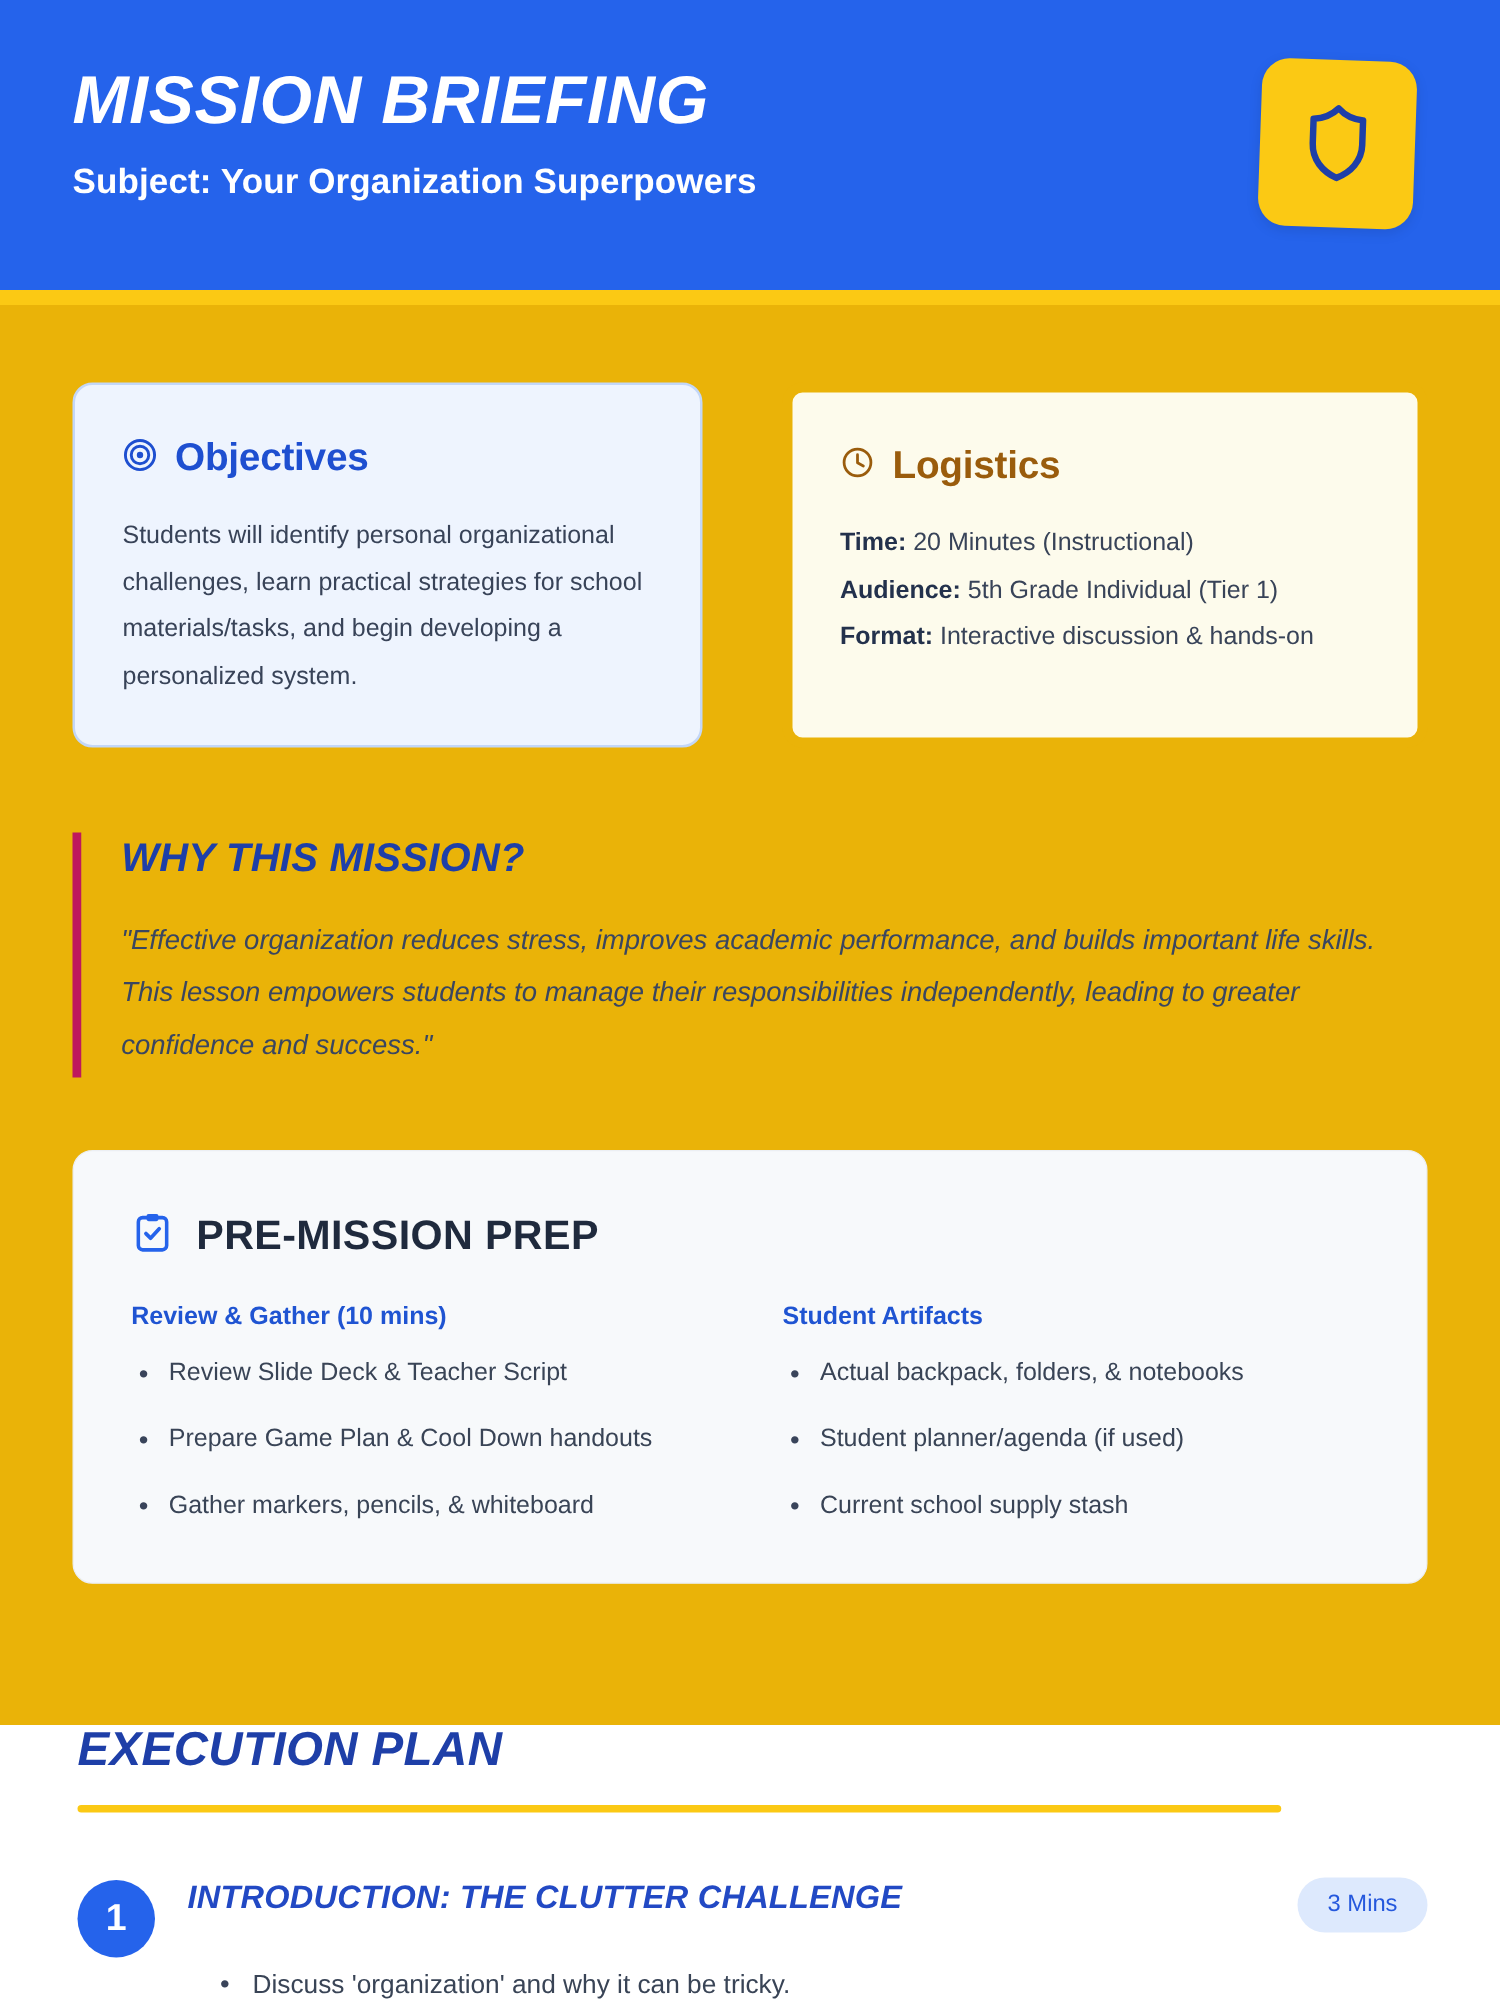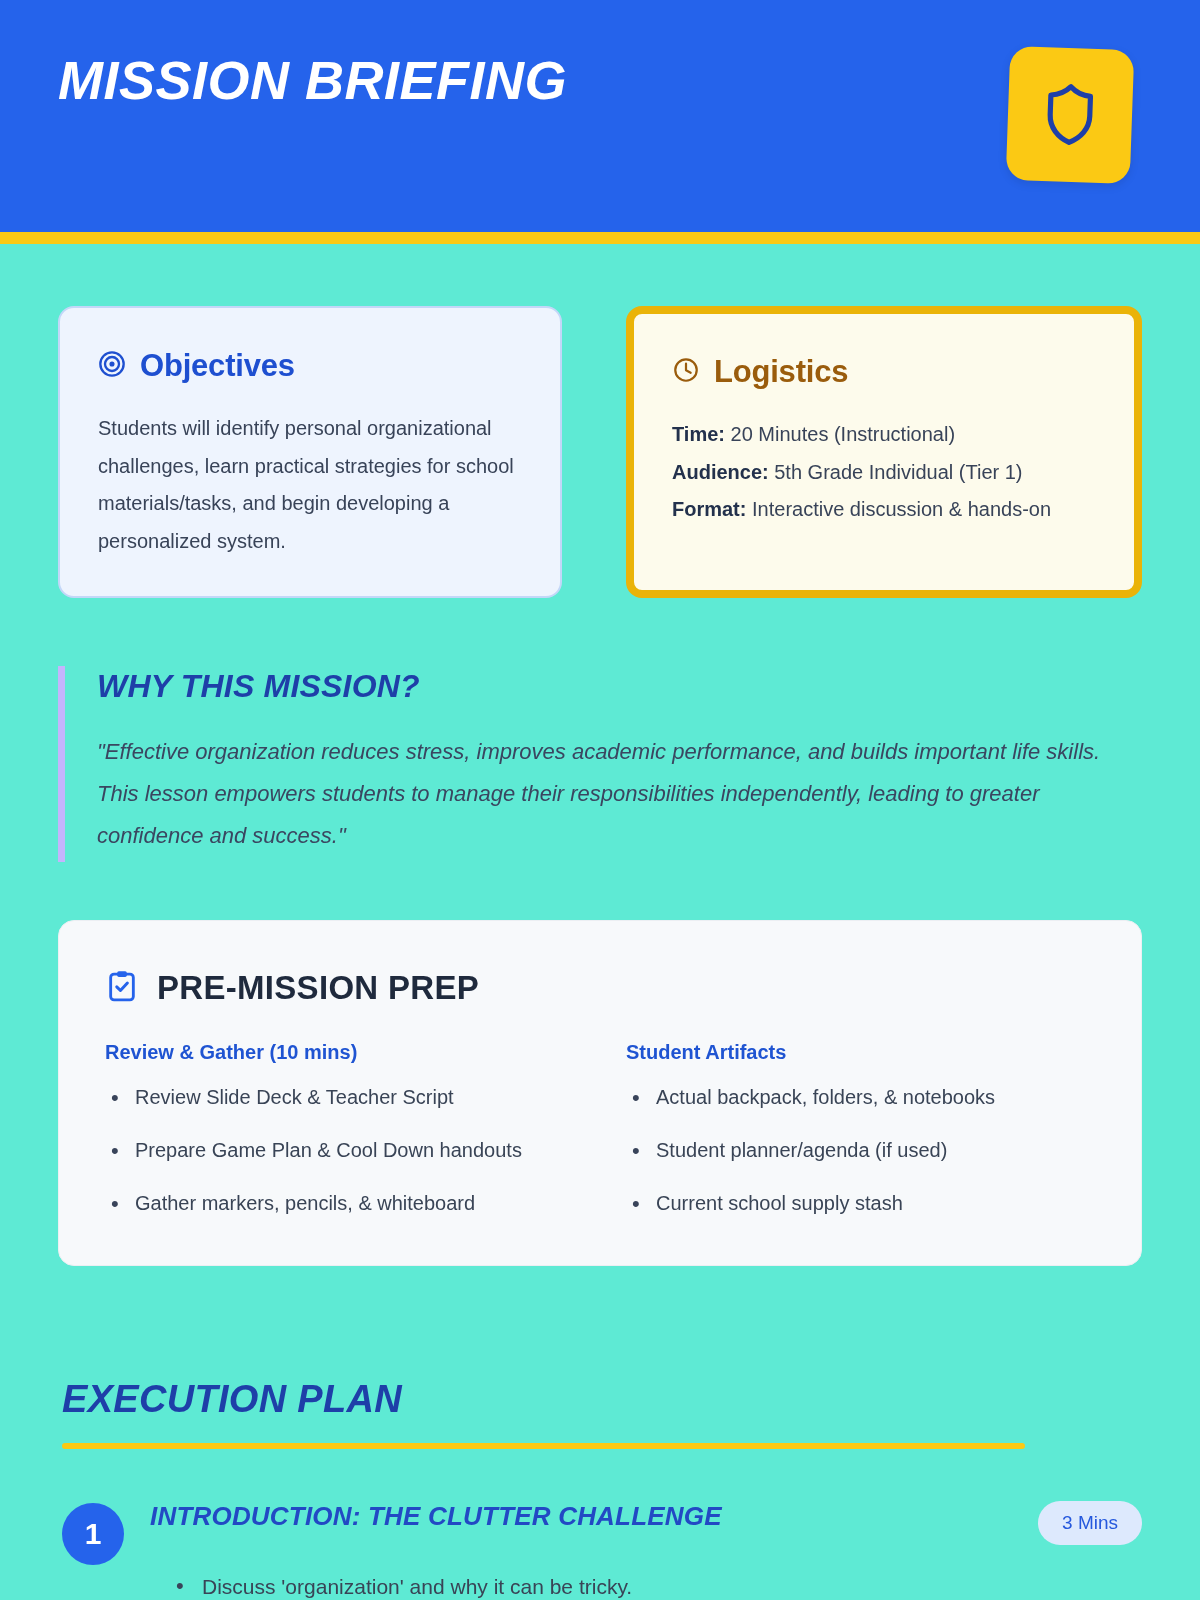--- a/index.html
+++ b/index.html
@@ -8,22 +8,22 @@
     width: 1200px;
     height: 1600px;
     background: #ffffff;
     font-family: "Liberation Sans", sans-serif;
     overflow: hidden;
   }
 
   .page {
     position: relative;
     width: 1200px;
-    height: 1600px;
-    background: #5eead4;
+    height: 1380px;
+    background: #eab308;
   }
 
   
   .header {
     position: relative;
     height: 232px;
     background: #2563eb;
     padding: 52px 60px 0 58px;
   }
   .header-title {
@@ -105,21 +105,21 @@
     font-size: 20px;
     line-height: 1.88;
     color: #384358;
   }
   .logi-line { font-size: 20px; line-height: 1.88; color: #384358; }
   .logi-line b { color: #23314c; font-weight: 700; }
 
   
   .why {
     margin-top: 68px;
-    border-left: 7px solid #c4b5fd;
+    border-left: 7px solid #be185d;
     padding: 2px 0 4px 32px;
   }
   .why-title {
     font-size: 32px;
     font-weight: 800;
     font-style: italic;
     color: #1e3fa8;
     letter-spacing: 0.2px;
   }
   .why-quote {
@@ -267,20 +267,21 @@
     font-size: 22px;
   }
 </style>
 </head>
 <body>
 
 <div class="page">
 
   <div class="header">
     <div class="header-title">MISSION BRIEFING</div>
+    <div class="header-subtitle">Subject: Your Organization Superpowers</div>
     <div class="header-badge">
       <span>
         <svg width="58" height="66" viewBox="0 0 24 28" fill="none">
           <path d="M12 2 C9.5 4.6 6.6 5.6 3.6 5.8 L3.6 14.2 C3.6 19.6 7.2 23.6 12 25.6 C16.8 23.6 20.4 19.6 20.4 14.2 L20.4 5.8 C17.4 5.6 14.5 4.6 12 2 Z" stroke="#1e3fa8" stroke-width="2.2" stroke-linejoin="round" fill="none"></path>
         </svg>
       </span>
     </div>
   </div>
   <div class="header-rule"></div>
 

